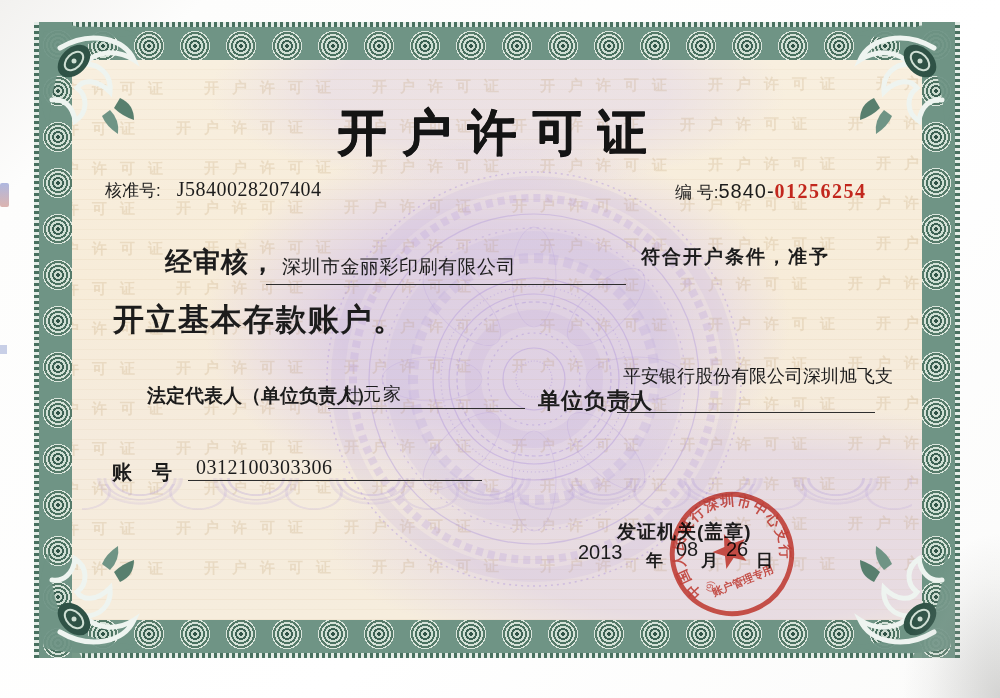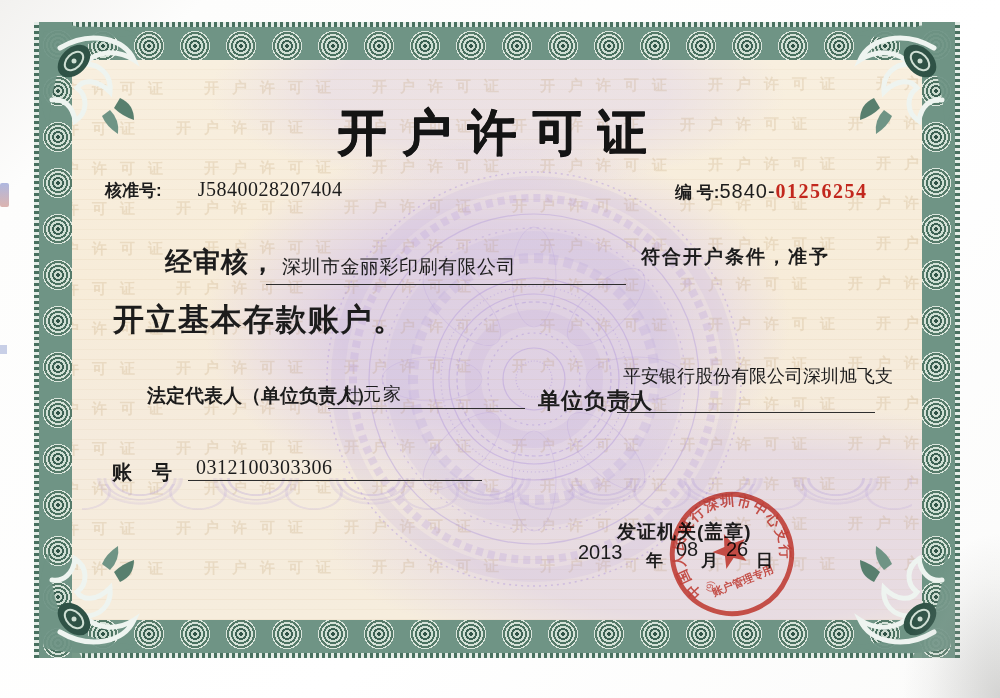--- a/index.html
+++ b/index.html
@@ -59,24 +59,24 @@
     background:
       radial-gradient(58px 36px at 50% 0,rgba(178,156,216,0) 44%,rgba(178,156,216,.30) 46% 49%,rgba(178,156,216,0) 51%,rgba(178,156,216,0) 57%,rgba(178,156,216,.22) 59% 62%,rgba(178,156,216,0) 64%,rgba(178,156,216,.18) 70% 73%,rgba(178,156,216,0) 75%),
       radial-gradient(58px 36px at 50% 8px,rgba(178,156,216,0) 44%,rgba(178,156,216,.20) 46% 49%,rgba(178,156,216,0) 51%);
     background-size:116px 84px,116px 84px;background-position:0 0,58px 6px;background-repeat:repeat-x;}
 
   
   .content{z-index:6;color:#1c1c1c;}
   #title{left:0;right:0;top:100px;text-align:center;font-family:"Liberation Serif","DejaVu Serif",serif;
     font-size:49px;font-weight:900;letter-spacing:16px;color:#141414;
     text-shadow:.6px 0 0 #141414, 0 .6px 0 #141414;}
-  .lbl{font-weight:700;}
+  .lbl{font-weight:400;}
   .ser{font-family:"Liberation Serif","DejaVu Serif",serif;}
   #approval{left:105px;top:178px;font-size:17px;}
-  #approval .ser{font-size:20px;margin-left:36px;letter-spacing:.5px;}
+  #approval .ser{font-size:20px;margin-left:16px;letter-spacing:.5px;}
   #serial{left:675px;top:180px;font-size:17px;}
   #serial .pre{font-size:20px;letter-spacing:1px;}
   #serial .num{font-size:20px;font-weight:700;letter-spacing:1.5px;}
   #review-prefix{left:165px;top:244px;font-size:27px;font-weight:700;letter-spacing:1px;}
   #company{left:282px;top:254px;font-size:19px;letter-spacing:.5px;}
   #review-suffix{left:641px;top:244px;font-size:19px;font-weight:700;letter-spacing:2px;}
   #review-line2{left:113px;top:299px;font-size:31px;font-weight:700;letter-spacing:1.5px;}
   #rep-label{left:113px;top:383px;font-size:19px;font-weight:700;margin-left:34px;}
   #rep-name{left:343px;top:382px;font-size:18px;letter-spacing:2px;}
   #bank-label{left:538px;top:386px;font-size:22px;font-weight:700;letter-spacing:1px;}

